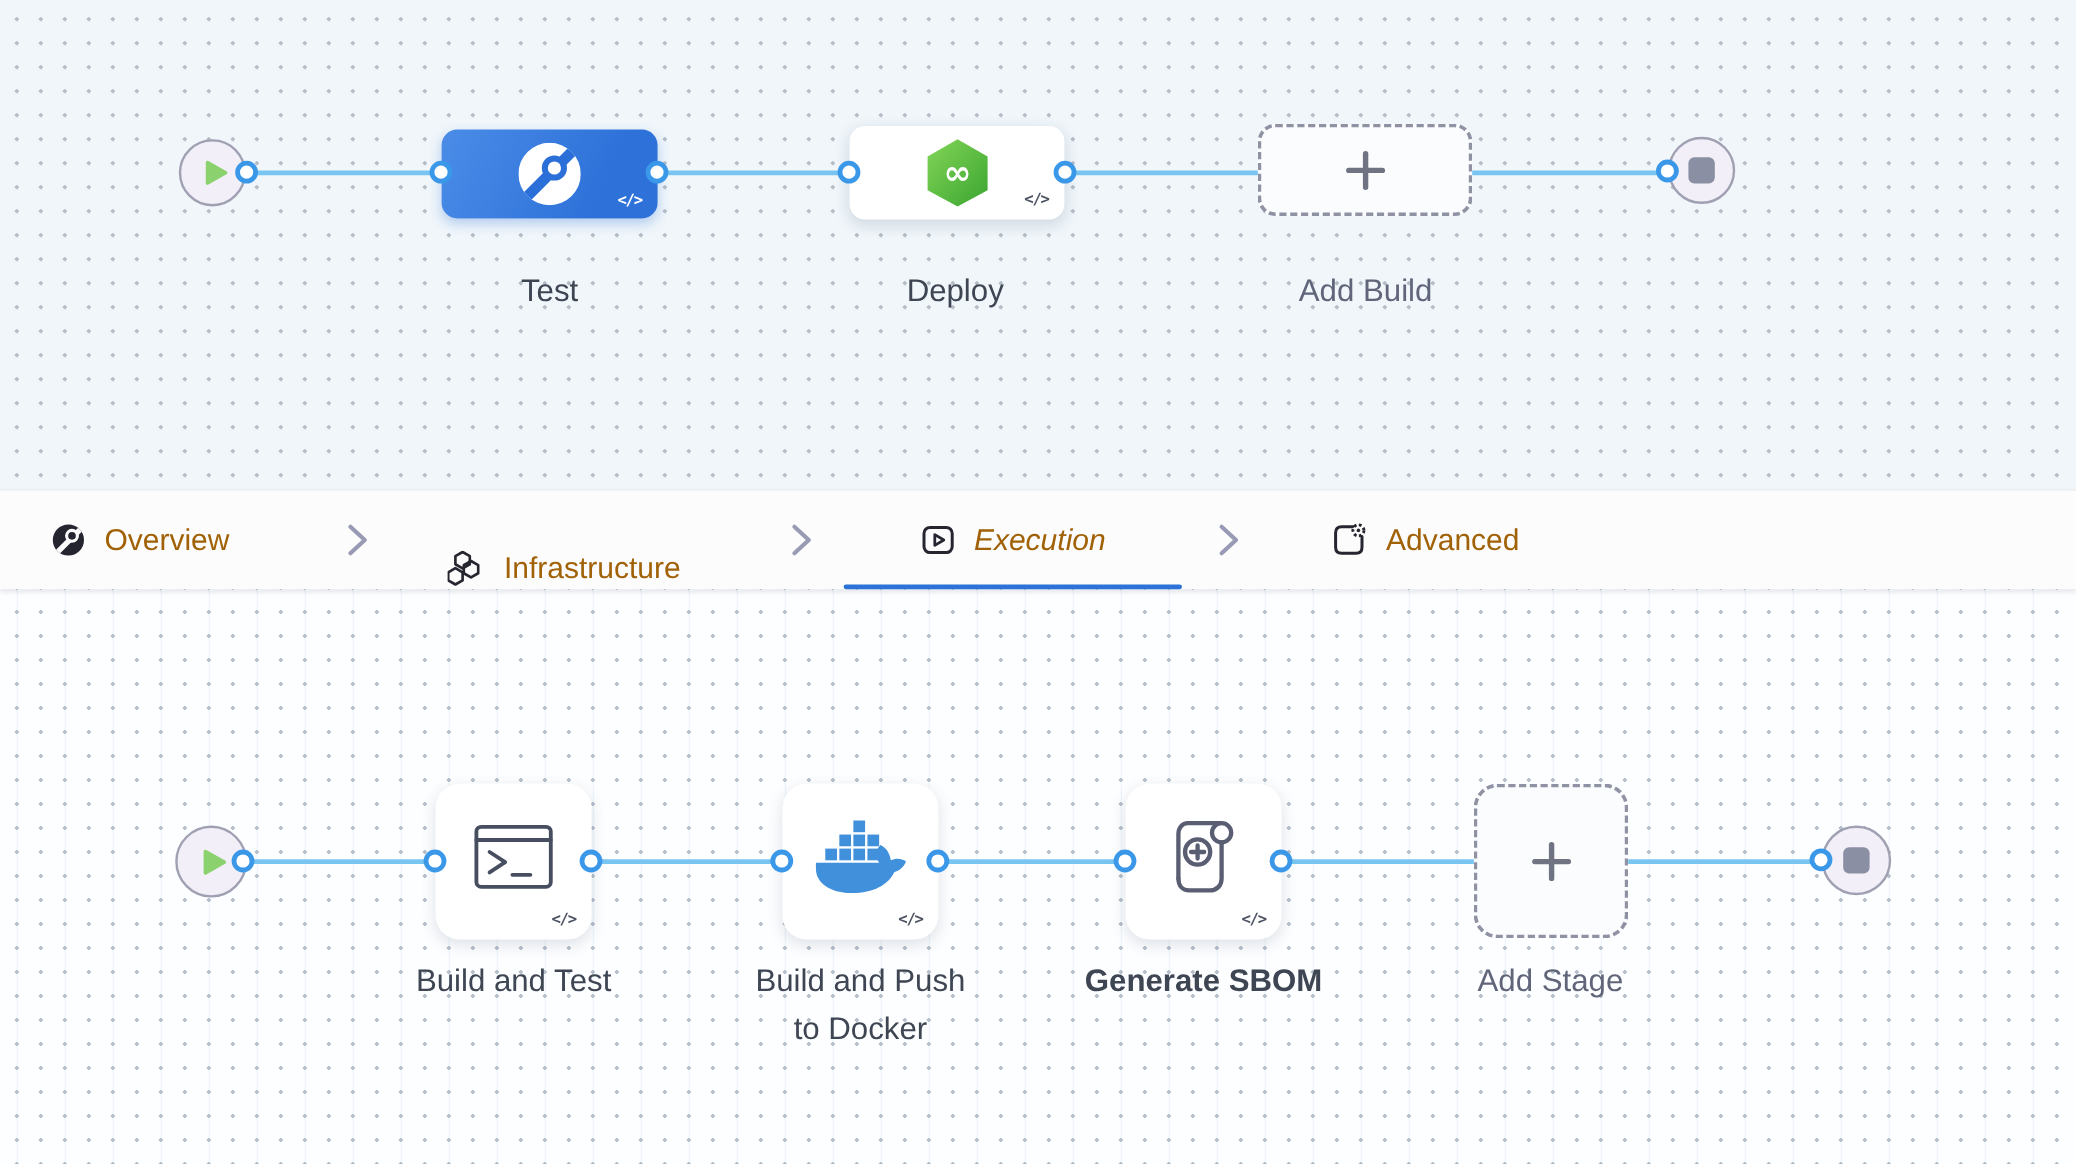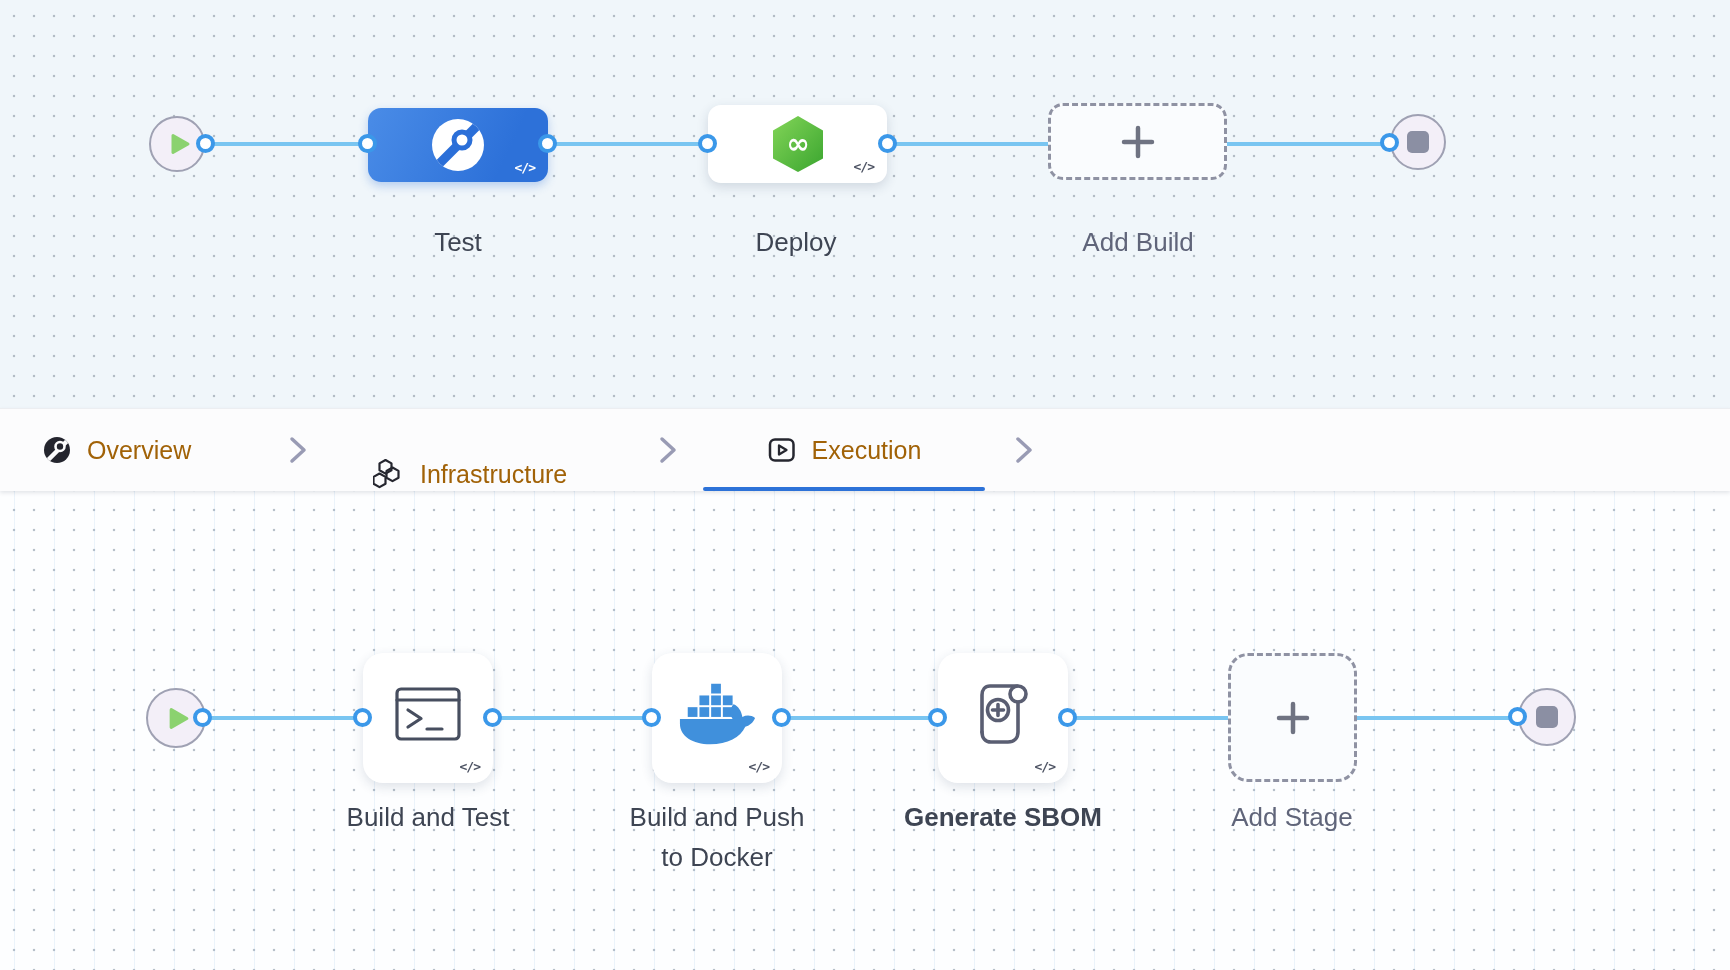--- a/index.html
+++ b/index.html
@@ -47,21 +47,21 @@
     color:#3e4553;z-index:1;}
   .node-label.muted{color:#60657a;}
 
   
   .tabbar{position:absolute;top:408px;left:0;width:1730px;height:82px;background:#fcfcfd;
     border-top:1px solid rgba(100,120,140,.10);box-shadow:0 2px 4px rgba(40,50,70,.12);
     z-index:10;}
   .tab{position:absolute;top:0;height:100%;display:flex;align-items:center;gap:15px;
     cursor:pointer;}
   .tab-label{font-size:25px;font-weight:500;color:#a16207;white-space:nowrap;}
-  .tab.active{justify-content:center;}
+  .tab.active{justify-content:center;font-style:italic;}
   .tab.active::after{content:"";position:absolute;left:0;bottom:0;width:100%;height:4px;
     background:#2d72d8;border-radius:3px;}
   .chev{position:absolute;top:50%;transform:translateY(-50%);}
 </style>
 </head>
 <body>
 
 <div class="page">
 
   <section class="canvas canvas-top">
@@ -168,20 +168,28 @@
         <rect x="3" y="4.5" width="23.5" height="21" rx="5" fill="none" stroke="#25262f" stroke-width="2.5"></rect>
         <path d="M12 10.5 L19.5 15 L12 19.5 Z" fill="none" stroke="#25262f" stroke-width="2.3" stroke-linejoin="round"></path>
       </svg>
       <span class="tab-label">Execution</span>
     </div>
 
     <svg class="chev" style="left:1014px;" width="20" height="28" viewBox="0 0 20 28">
       <path d="M4 3 L16 14 L4 25" fill="none" stroke="#999bb4" stroke-width="3.5" stroke-linecap="round" stroke-linejoin="round"></path>
     </svg>
 
+    <div class="tab" style="left:1108px;">
+      <svg width="32" height="32" viewBox="0 0 32 32">
+        <path d="M21 5 H10 C6.7 5 5 6.7 5 10 V22 C5 25.3 6.7 27 10 27 H22 C25.3 27 27 25.3 27 22 V13" fill="none" stroke="#25262f" stroke-width="2.5" stroke-linecap="round"></path>
+        <circle cx="24" cy="8" r="4.6" fill="#fcfcfd" stroke="#25262f" stroke-width="2.4" stroke-dasharray="2.3 2"></circle>
+        <circle cx="24" cy="8" r="1.5" fill="#25262f"></circle>
+      </svg>
+      <span class="tab-label">Advanced</span>
+    </div>
   </nav>
 
   <section class="canvas canvas-bottom">
 
     <div class="edge" style="left:203px;top:226px;width:1315px;"></div>
 
     <div class="start-node" style="left:146px;top:198px;width:60px;height:60px;">
       <svg width="23" height="25" viewBox="0 0 22 24" style="margin-left:5px">
         <path d="M4 3.5 L19 12 L4 20.5 Z" fill="#8bd26f" stroke="#8bd26f" stroke-width="3" stroke-linejoin="round"></path>
       </svg>

